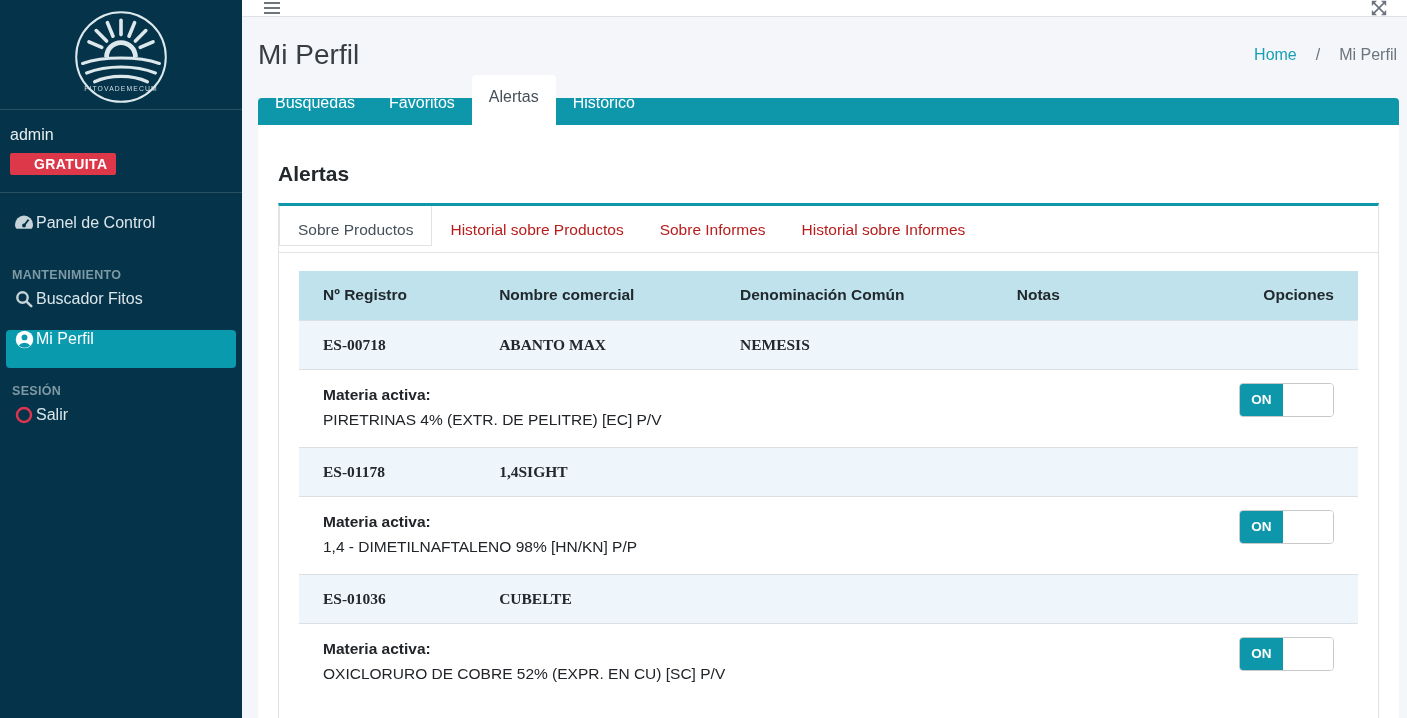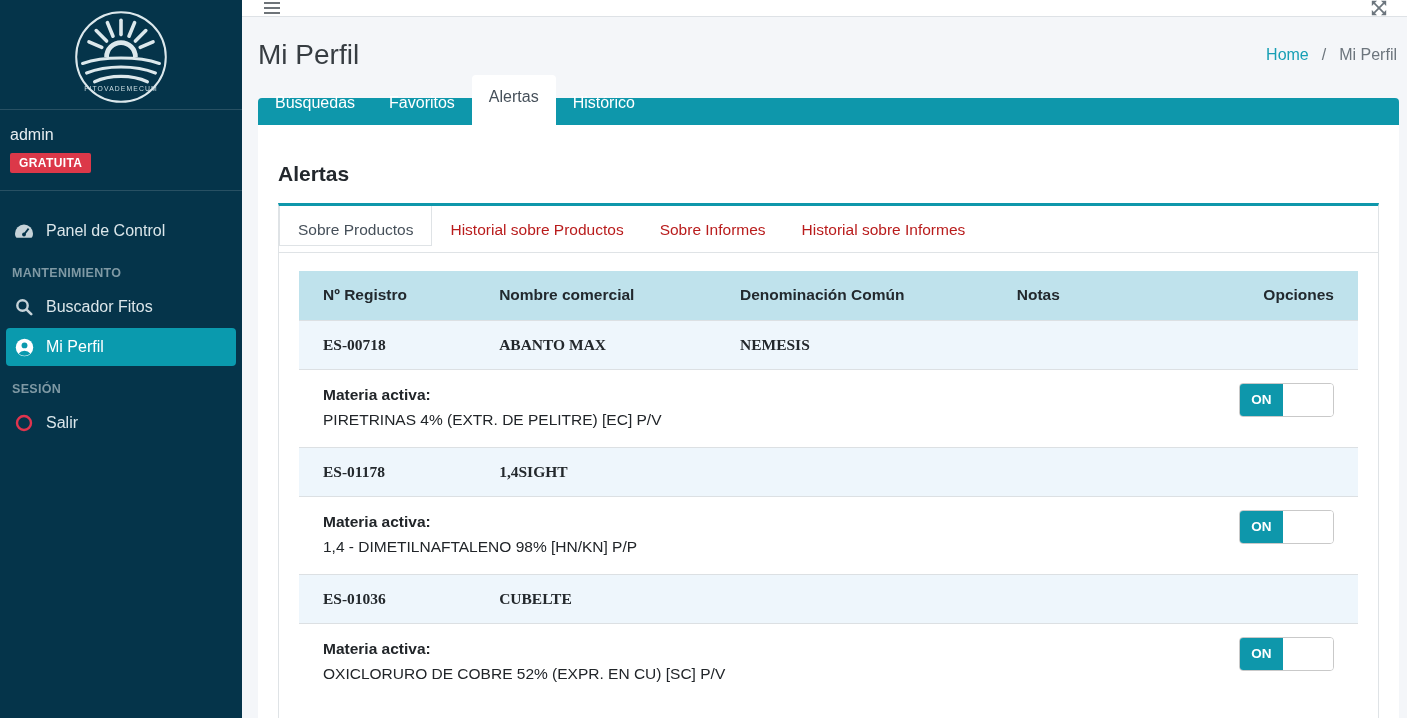--- a/index.html
+++ b/index.html
@@ -26,26 +26,26 @@
   }
   .brand svg { width: 96px; height: 96px; margin-top: 4px; }
   .user-panel {
     padding: 16px 10px 17px 10px;
     border-bottom: 1px solid rgba(255,255,255,0.14);
   }
   .username { font-size: 16px; color: #e8eef1; }
   .plan-badge {
     display: inline-block; margin-top: 9px;
     background: #dc3849; color: #fff;
-    font-size: 12px; font-weight: 700; letter-spacing: 0.4px;
-    padding: 3px 9px 3px 9px; border-radius: 2px;
+    font-size: 14px; font-weight: 700; letter-spacing: 0.4px;
+    padding: 3px 9px 3px 24px; border-radius: 2px;
   }
   .side-nav { padding-top: 20px; display: flex; flex-direction: column; }
   .nav-item {
-    display: flex; align-items: center; gap: 10px;
+    display: flex; align-items: flex-start; gap: 0;
     height: 38px; margin: 1px 6px; padding: 0 6px;
     color: #dbe6ea; font-size: 16px; text-decoration: none;
     border-radius: 4px; cursor: pointer;
   }
   .nav-item .icon { width: 24px; display: flex; justify-content: center; align-items: center; }
   .nav-item.active { background: #0a9aae; color: #ffffff; }
   .section-label {
     padding: 15px 12px 7px 12px;
     font-size: 12.5px; font-weight: 700; letter-spacing: 0.3px;
     color: #7f99a4;
@@ -62,21 +62,21 @@
   .icon-btn { background: none; border: none; cursor: pointer; display: flex; align-items: center; }
   .hamburger { display: flex; flex-direction: column; gap: 3px; }
   .hamburger span { display: block; width: 16px; height: 2px; background: #6e7479; }
 
   .content { flex: 1; padding: 0 8px 0 16px; }
   .content-header {
     display: flex; align-items: center; justify-content: space-between;
     padding: 22px 0 27px 0;
   }
   .page-title { font-size: 28px; font-weight: 500; color: #373d42; }
-  .breadcrumb { font-size: 16px; display: flex; gap: 13px; align-items: center; padding-right: 2px; }
+  .breadcrumb { font-size: 16px; display: flex; gap: 19px; align-items: center; padding-right: 2px; }
   .breadcrumb a { color: #179fb5; text-decoration: none; cursor: pointer; }
   .breadcrumb .sep { color: #6c757d; }
   .breadcrumb .cur { color: #6c757d; }
 
   
   .tabbar {
     background: #0e97ab; height: 27px;
     border-radius: 4px 4px 0 0;
     display: flex; align-items: flex-end;
   }

